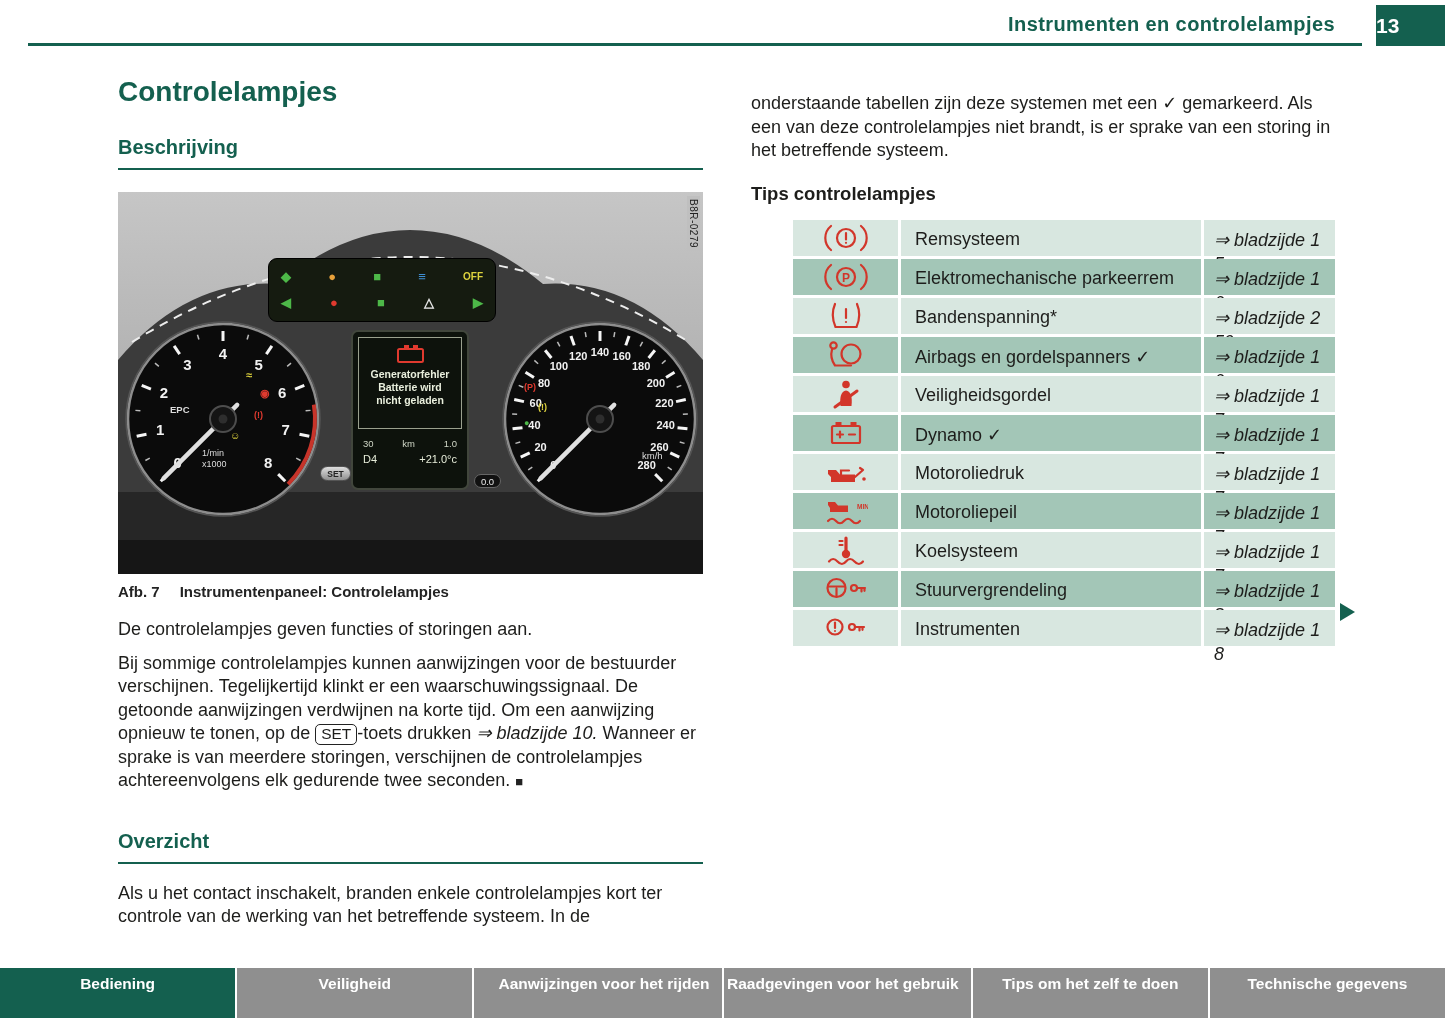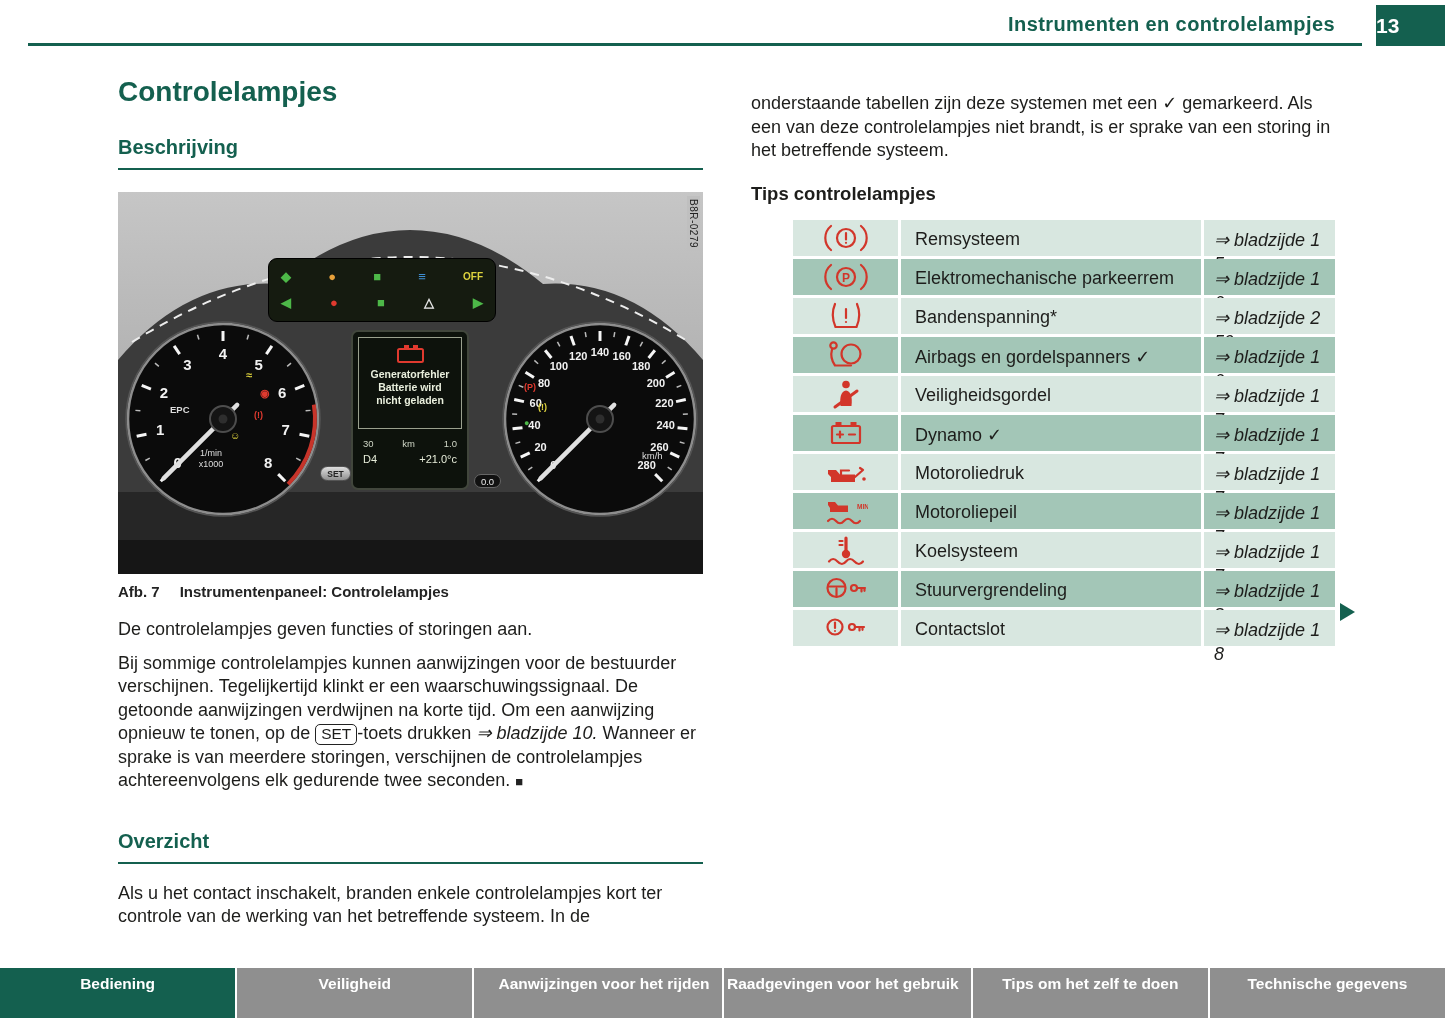--- a/index.html
+++ b/index.html
@@ -38,21 +38,21 @@
   .c-green{color:#4db848} .c-red{color:#e03a2f} .c-blue{color:#3f8fd2} .c-amber{color:#e8a13a} .c-yellow{color:#ddd23e} .c-white{color:#e8e8e8}
   #lcd { position:absolute; left:233px; top:138px; width:118px; height:160px; background:#0d120c; border:2px solid #41463c; border-radius:7px; z-index:3; padding:5px; }
   #warn-box { border:1px solid #9aa08e; height:92px; padding:5px 2px 0; text-align:center; }
   #warn-box svg { display:block; margin:1px auto 4px; }
   .warn-line { font-size:10.5px; font-weight:bold; color:#e9efdd; line-height:13px; }
   #info-row { display:flex; justify-content:space-between; font-size:9.5px; color:#cfd6c6; margin-top:9px; padding:0 5px; }
   #gear-row { display:flex; justify-content:space-between; font-size:11px; color:#e6ecd9; margin-top:4px; padding:0 5px; }
   #set-btn { position:absolute; left:202px; top:274px; width:31px; height:15px; background:linear-gradient(#dedede,#8f8f8f); border:1px solid #555; border-radius:8px; font-size:8.5px; font-weight:bold; color:#222; display:flex; align-items:center; justify-content:center; z-index:4; }
   #trip-val { position:absolute; left:356px; top:282px; min-width:27px; height:14px; background:#111; border:1px solid #666; border-radius:8px; color:#e8e8e8; font-size:9.5px; display:flex; align-items:center; justify-content:center; z-index:4; }
   #epc-label  { position:absolute; left:52px;  top:212px; color:#ddd; font-size:9.5px; font-weight:bold; z-index:2; }
-  #tacho-unit { position:absolute; left:68px;  top:256px; width:50px; text-align:center; color:#ddd; font-size:9px; line-height:11px; z-index:2; }
+  #tacho-unit { position:absolute; left:84px;  top:256px; width:50px; text-align:left; color:#ddd; font-size:9px; line-height:11px; z-index:2; }
   #kmh-label  { position:absolute; left:524px; top:258px; color:#ddd; font-size:9.5px; z-index:2; }
   .gauge-glyph { position:absolute; z-index:2; font-weight:bold; font-size:11px; line-height:11px; }
   #fig-code { position:absolute; top:4px; right:3px; writing-mode:vertical-rl; font-size:10px; color:#222; background:#bfbfbf; padding:3px 1px; letter-spacing:.5px; z-index:2; }
   .caption { margin-top:9px; font-size:15px; font-weight:bold; color:#232323; }
   .caption .cap-label { margin-right:20px; }
   
   #table-heading { font-size:18.5px; font-weight:bold; margin-top:20px; color:#1d1d1b; }
   #lamp-table { position:relative; margin-top:15px; display:flex; flex-direction:column; gap:3px; }
   .trow { display:flex; gap:3px; height:36px;margin-left:42px; }
   .trow.light .cell { background:var(--row-light); }
@@ -432,21 +432,21 @@
         <svg class="rico" width="44" height="32" viewBox="0 0 44 32">
           <g fill="none" stroke="#d2362a" stroke-width="2.2" stroke-linecap="round">
             <circle cx="11" cy="15" r="7.5"></circle>
               <line x1="11" y1="10.5" x2="11" y2="16"></line>
             <circle cx="28" cy="15" r="3"></circle>
               <path d="M31,15 h9 M35.5,15 v3.5 M38.5,15 v2.8"></path>
           </g>
             <circle cx="11" cy="19" r="1" fill="#d2362a"></circle>
         </svg>
       </div>
-      <div class="cell label-cell">Contactslot</div>
+      <div class="cell label-cell">Instrumenten</div>
       <div class="cell page-cell">
           <span class="pg">⇒ bladzijde 1</span>
           <span class="pg">8</span>
         </div>
     </div>
 
     <div id="cont-marker"></div>
   </div>
 </div>
 

